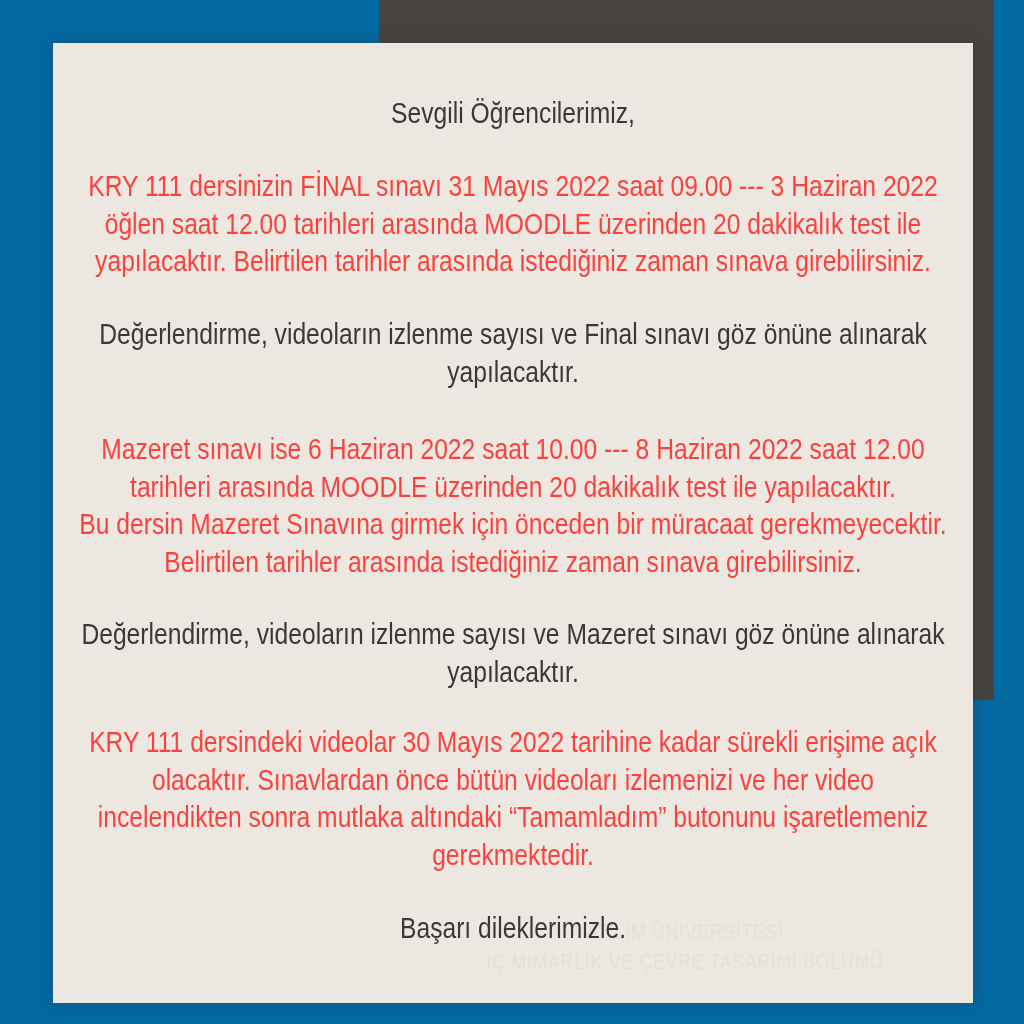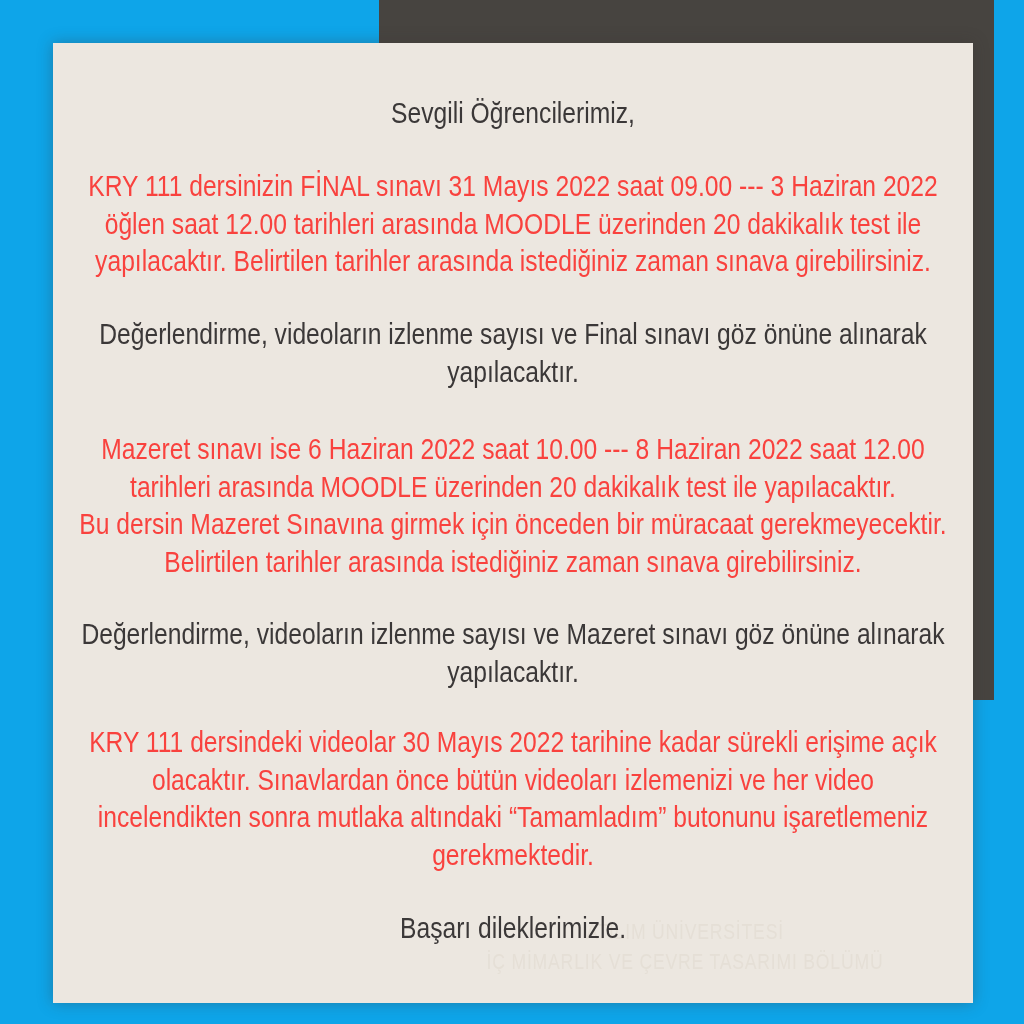--- a/index.html
+++ b/index.html
@@ -8,21 +8,21 @@
     width: 1024px;
     height: 1024px;
     overflow: hidden;
     background: #DBC55F;
     font-family: "Liberation Sans", sans-serif;
   }
   .canvas {
     position: relative;
     width: 1024px;
     height: 1024px;
-    background: #0ea5e9;
+    background: #0369a1;
   }
   .accent-block {
     position: absolute;
     left: 379px;
     top: 0;
     width: 615px;
     height: 700px;
     background: #474440;
   }
   .card {

